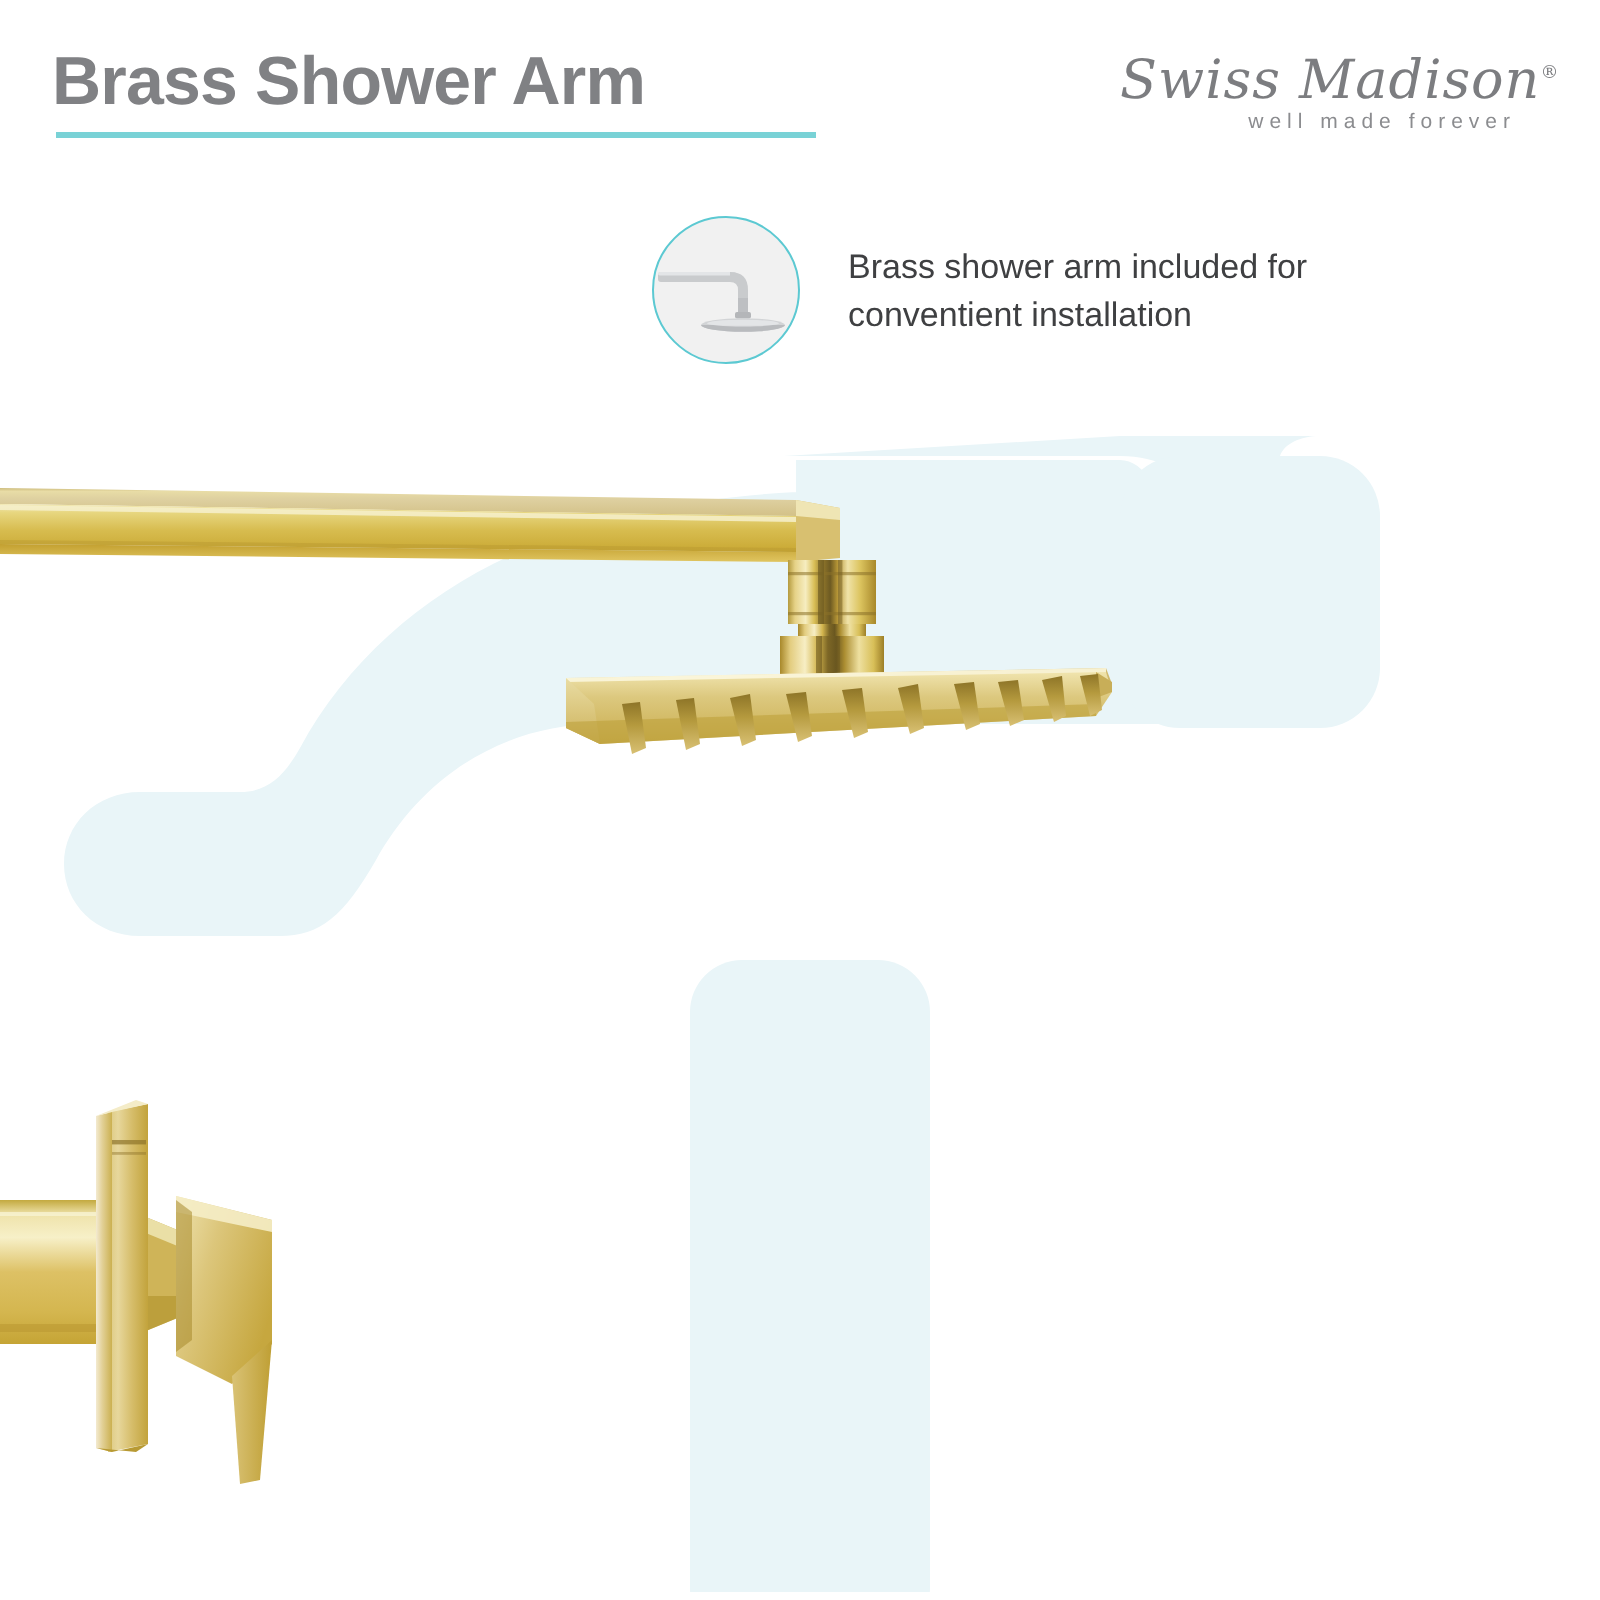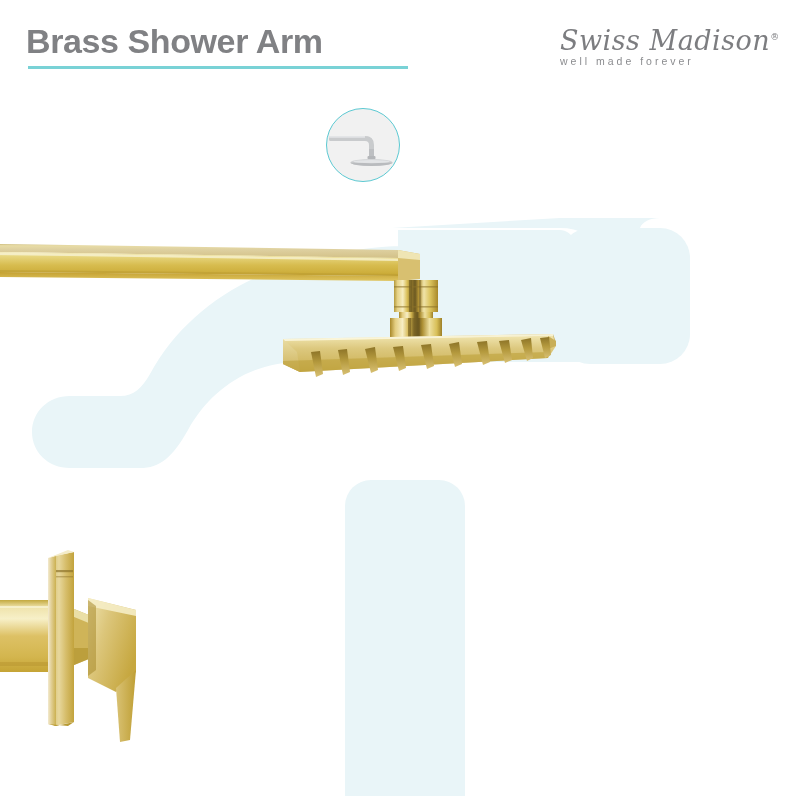--- a/index.html
+++ b/index.html
@@ -40,20 +40,21 @@
     background: #79d2d6;
   }
 
   
   #brand-logo {
     position: absolute;
     right: 22px;
     top: 22px;
     width: 218px;
     height: 56px;
+    text-align: right;
   }
   #brand-name {
     display: block;
     font-family: "DejaVu Serif", serif;
     font-style: italic;
     font-size: 27px;
     font-weight: normal;
     color: #7c7d80;
     letter-spacing: 0.5px;
     line-height: 30px;
@@ -418,15 +419,19 @@
         <rect x="42" y="40" width="5" height="9" fill="#bdbfc2"></rect>
 
         <rect x="40.5" y="47" width="8" height="3.2" rx="1" fill="#b4b6b9"></rect>
 
         <ellipse cx="44.5" cy="53.5" rx="21" ry="3.4" fill="#d2d4d6"></ellipse>
         <path d="M 23.5 53.5 a 21 3.4 0 0 0 42 0 z" fill="#b9bbbe"></path>
 
         <ellipse cx="44.5" cy="52.6" rx="18" ry="1.7" fill="#e6e8ea" opacity="0.85"></ellipse>
       </svg>
     </div>
+    <div id="feature-text">
+      <span>Brass shower arm included for</span><br>
+      <span>conventient installation</span>
+    </div>
   </div>
 
 </div>
 
 </body></html>

